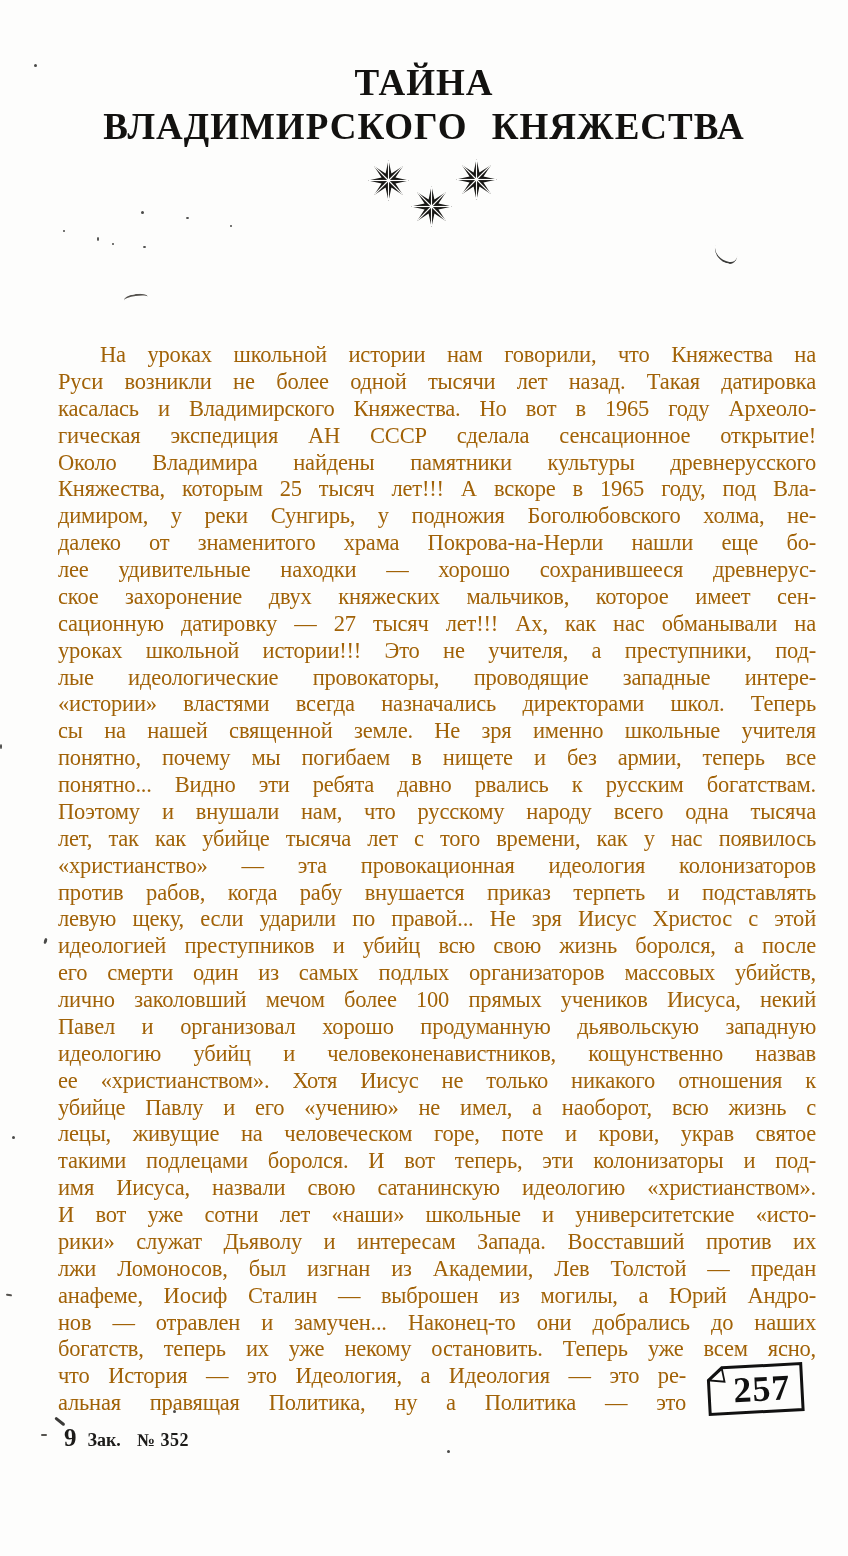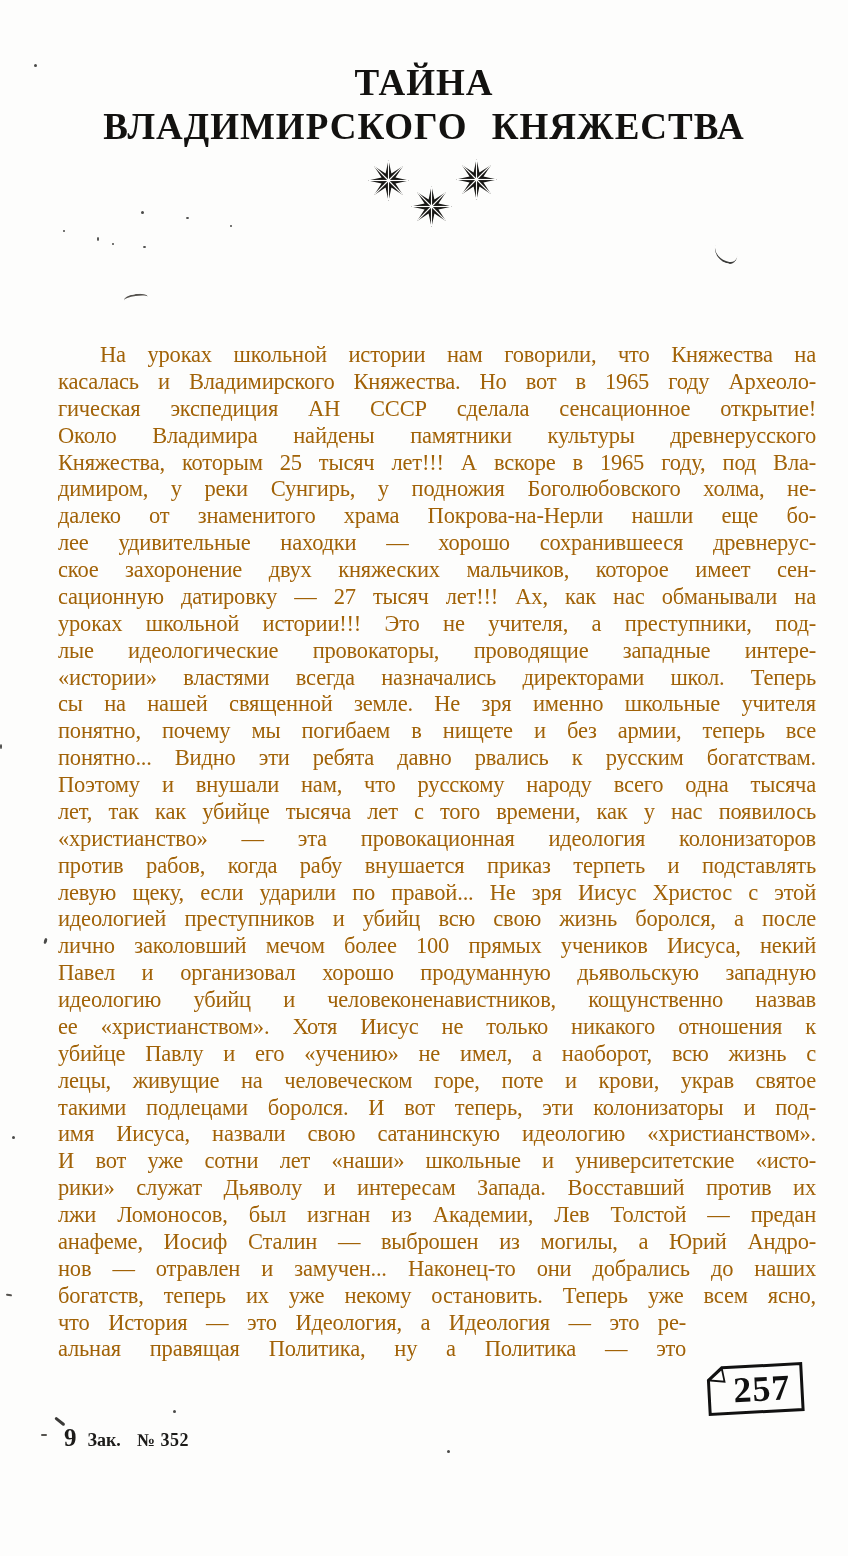--- a/index.html
+++ b/index.html
@@ -130,20 +130,21 @@
         <line x1="24" y1="24" x2="24" y2="45"></line>
           <line x1="24" y1="24" x2="9" y2="39"></line>
         <line x1="24" y1="24" x2="3" y2="24"></line>
           <line x1="24" y1="24" x2="9" y2="9"></line>
       </g>
     </svg>
   </div>
 
   <div class="body-block" id="body-text">
       <div class="line first">На уроках школьной истории нам говорили, что Княжества на</div>
+      <div class="line">Руси возникли не более одной тысячи лет назад. Такая датировка</div>
       <div class="line">касалась и Владимирского Княжества. Но вот в 1965 году Археоло-</div>
       <div class="line">гическая экспедиция АН СССР сделала сенсационное открытие!</div>
       <div class="line">Около Владимира найдены памятники культуры древнерусского</div>
       <div class="line">Княжества, которым 25 тысяч лет!!! А вскоре в 1965 году, под Вла-</div>
       <div class="line">димиром, у реки Сунгирь, у подножия Боголюбовского холма, не-</div>
       <div class="line">далеко от знаменитого храма Покрова-на-Нерли нашли еще бо-</div>
       <div class="line">лее удивительные находки — хорошо сохранившееся древнерус-</div>
       <div class="line">ское захоронение двух княжеских мальчиков, которое имеет сен-</div>
       <div class="line">сационную датировку — 27 тысяч лет!!! Ах, как нас обманывали на</div>
       <div class="line">уроках школьной истории!!! Это не учителя, а преступники, под-</div>
@@ -151,20 +152,21 @@
       <div class="line">«истории» властями всегда назначались директорами школ. Теперь</div>
       <div class="line">сы на нашей священной земле. Не зря именно школьные учителя</div>
       <div class="line">понятно, почему мы погибаем в нищете и без армии, теперь все</div>
       <div class="line">понятно... Видно эти ребята давно рвались к русским богатствам.</div>
       <div class="line">Поэтому и внушали нам, что русскому народу всего одна тысяча</div>
       <div class="line">лет, так как убийце тысяча лет с того времени, как у нас появилось</div>
       <div class="line">«христианство» — эта провокационная идеология колонизаторов</div>
       <div class="line">против рабов, когда рабу внушается приказ терпеть и подставлять</div>
       <div class="line">левую щеку, если ударили по правой... Не зря Иисус Христос с этой</div>
       <div class="line">идеологией преступников и убийц всю свою жизнь боролся, а после</div>
+      <div class="line">его смерти один из самых подлых организаторов массовых убийств,</div>
       <div class="line">лично заколовший мечом более 100 прямых учеников Иисуса, некий</div>
       <div class="line">Павел и организовал хорошо продуманную дьявольскую западную</div>
       <div class="line">идеологию убийц и человеконенавистников, кощунственно назвав</div>
       <div class="line">ее «христианством». Хотя Иисус не только никакого отношения к</div>
       <div class="line">убийце Павлу и его «учению» не имел, а наоборот, всю жизнь с</div>
       <div class="line">лецы, живущие на человеческом горе, поте и крови, украв святое</div>
       <div class="line">такими подлецами боролся. И вот теперь, эти колонизаторы и под-</div>
       <div class="line">имя Иисуса, назвали свою сатанинскую идеологию «христианством».</div>
       <div class="line">И вот уже сотни лет «наши» школьные и университетские «исто-</div>
       <div class="line">рики» служат Дьяволу и интересам Запада. Восставший против их</div>

